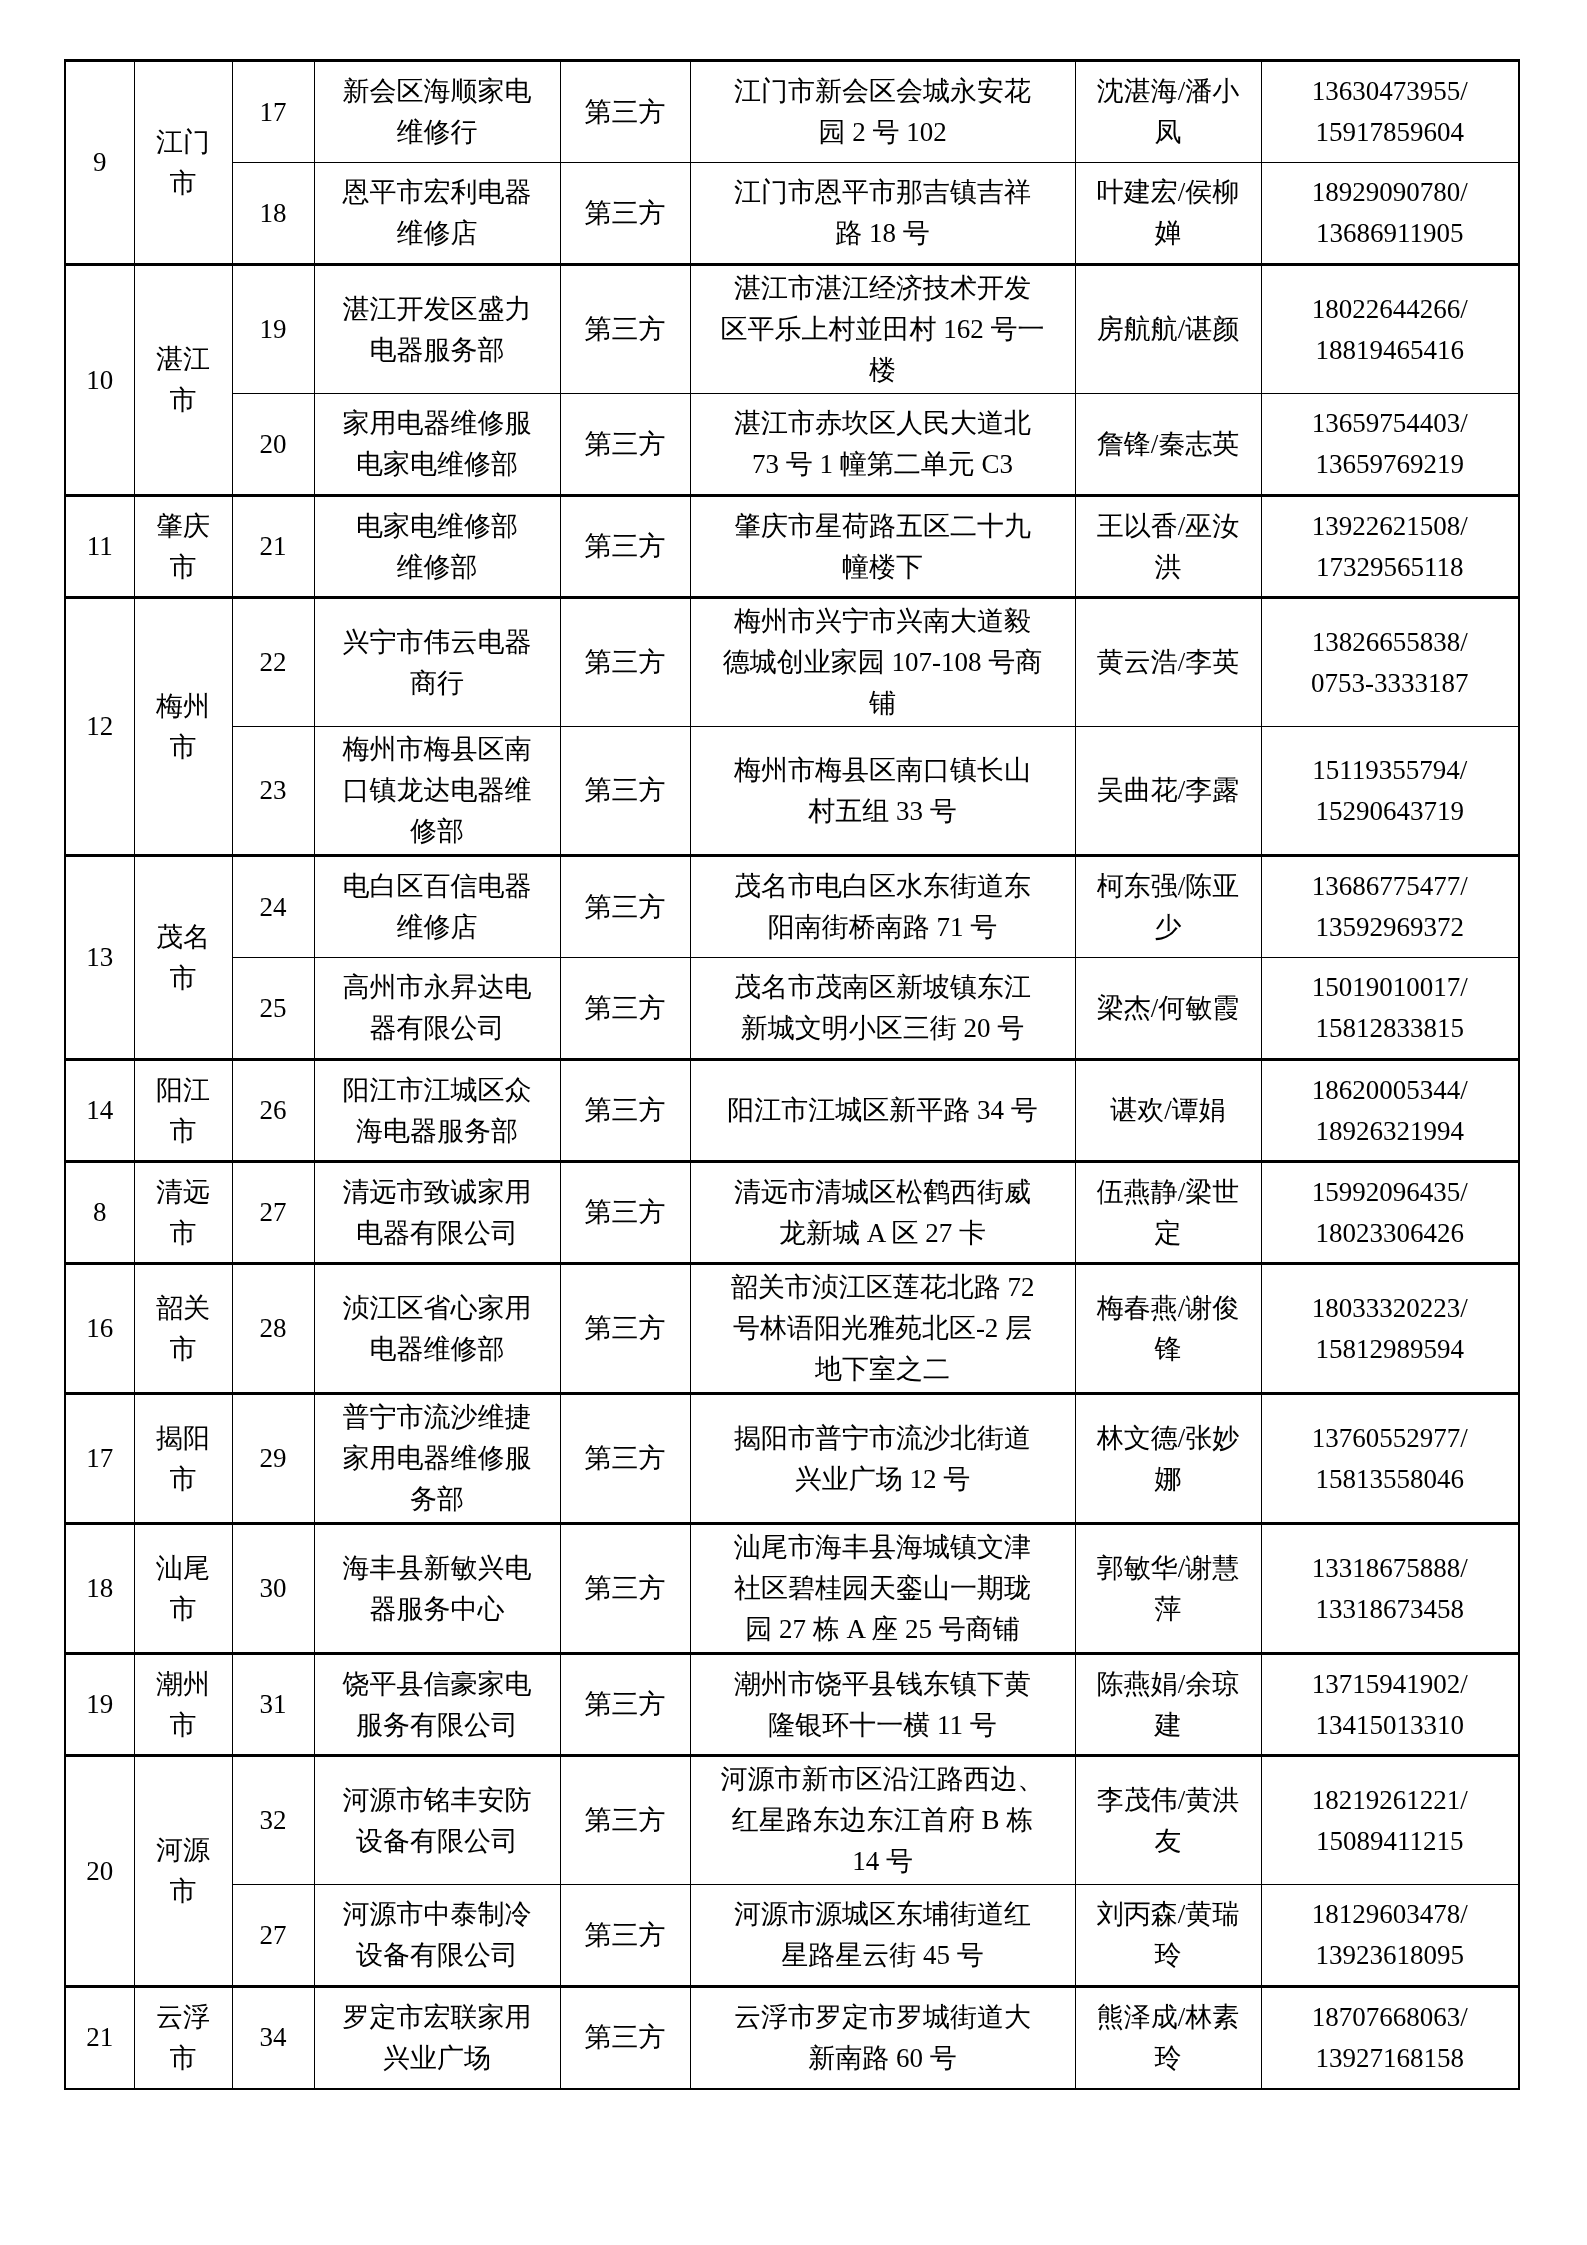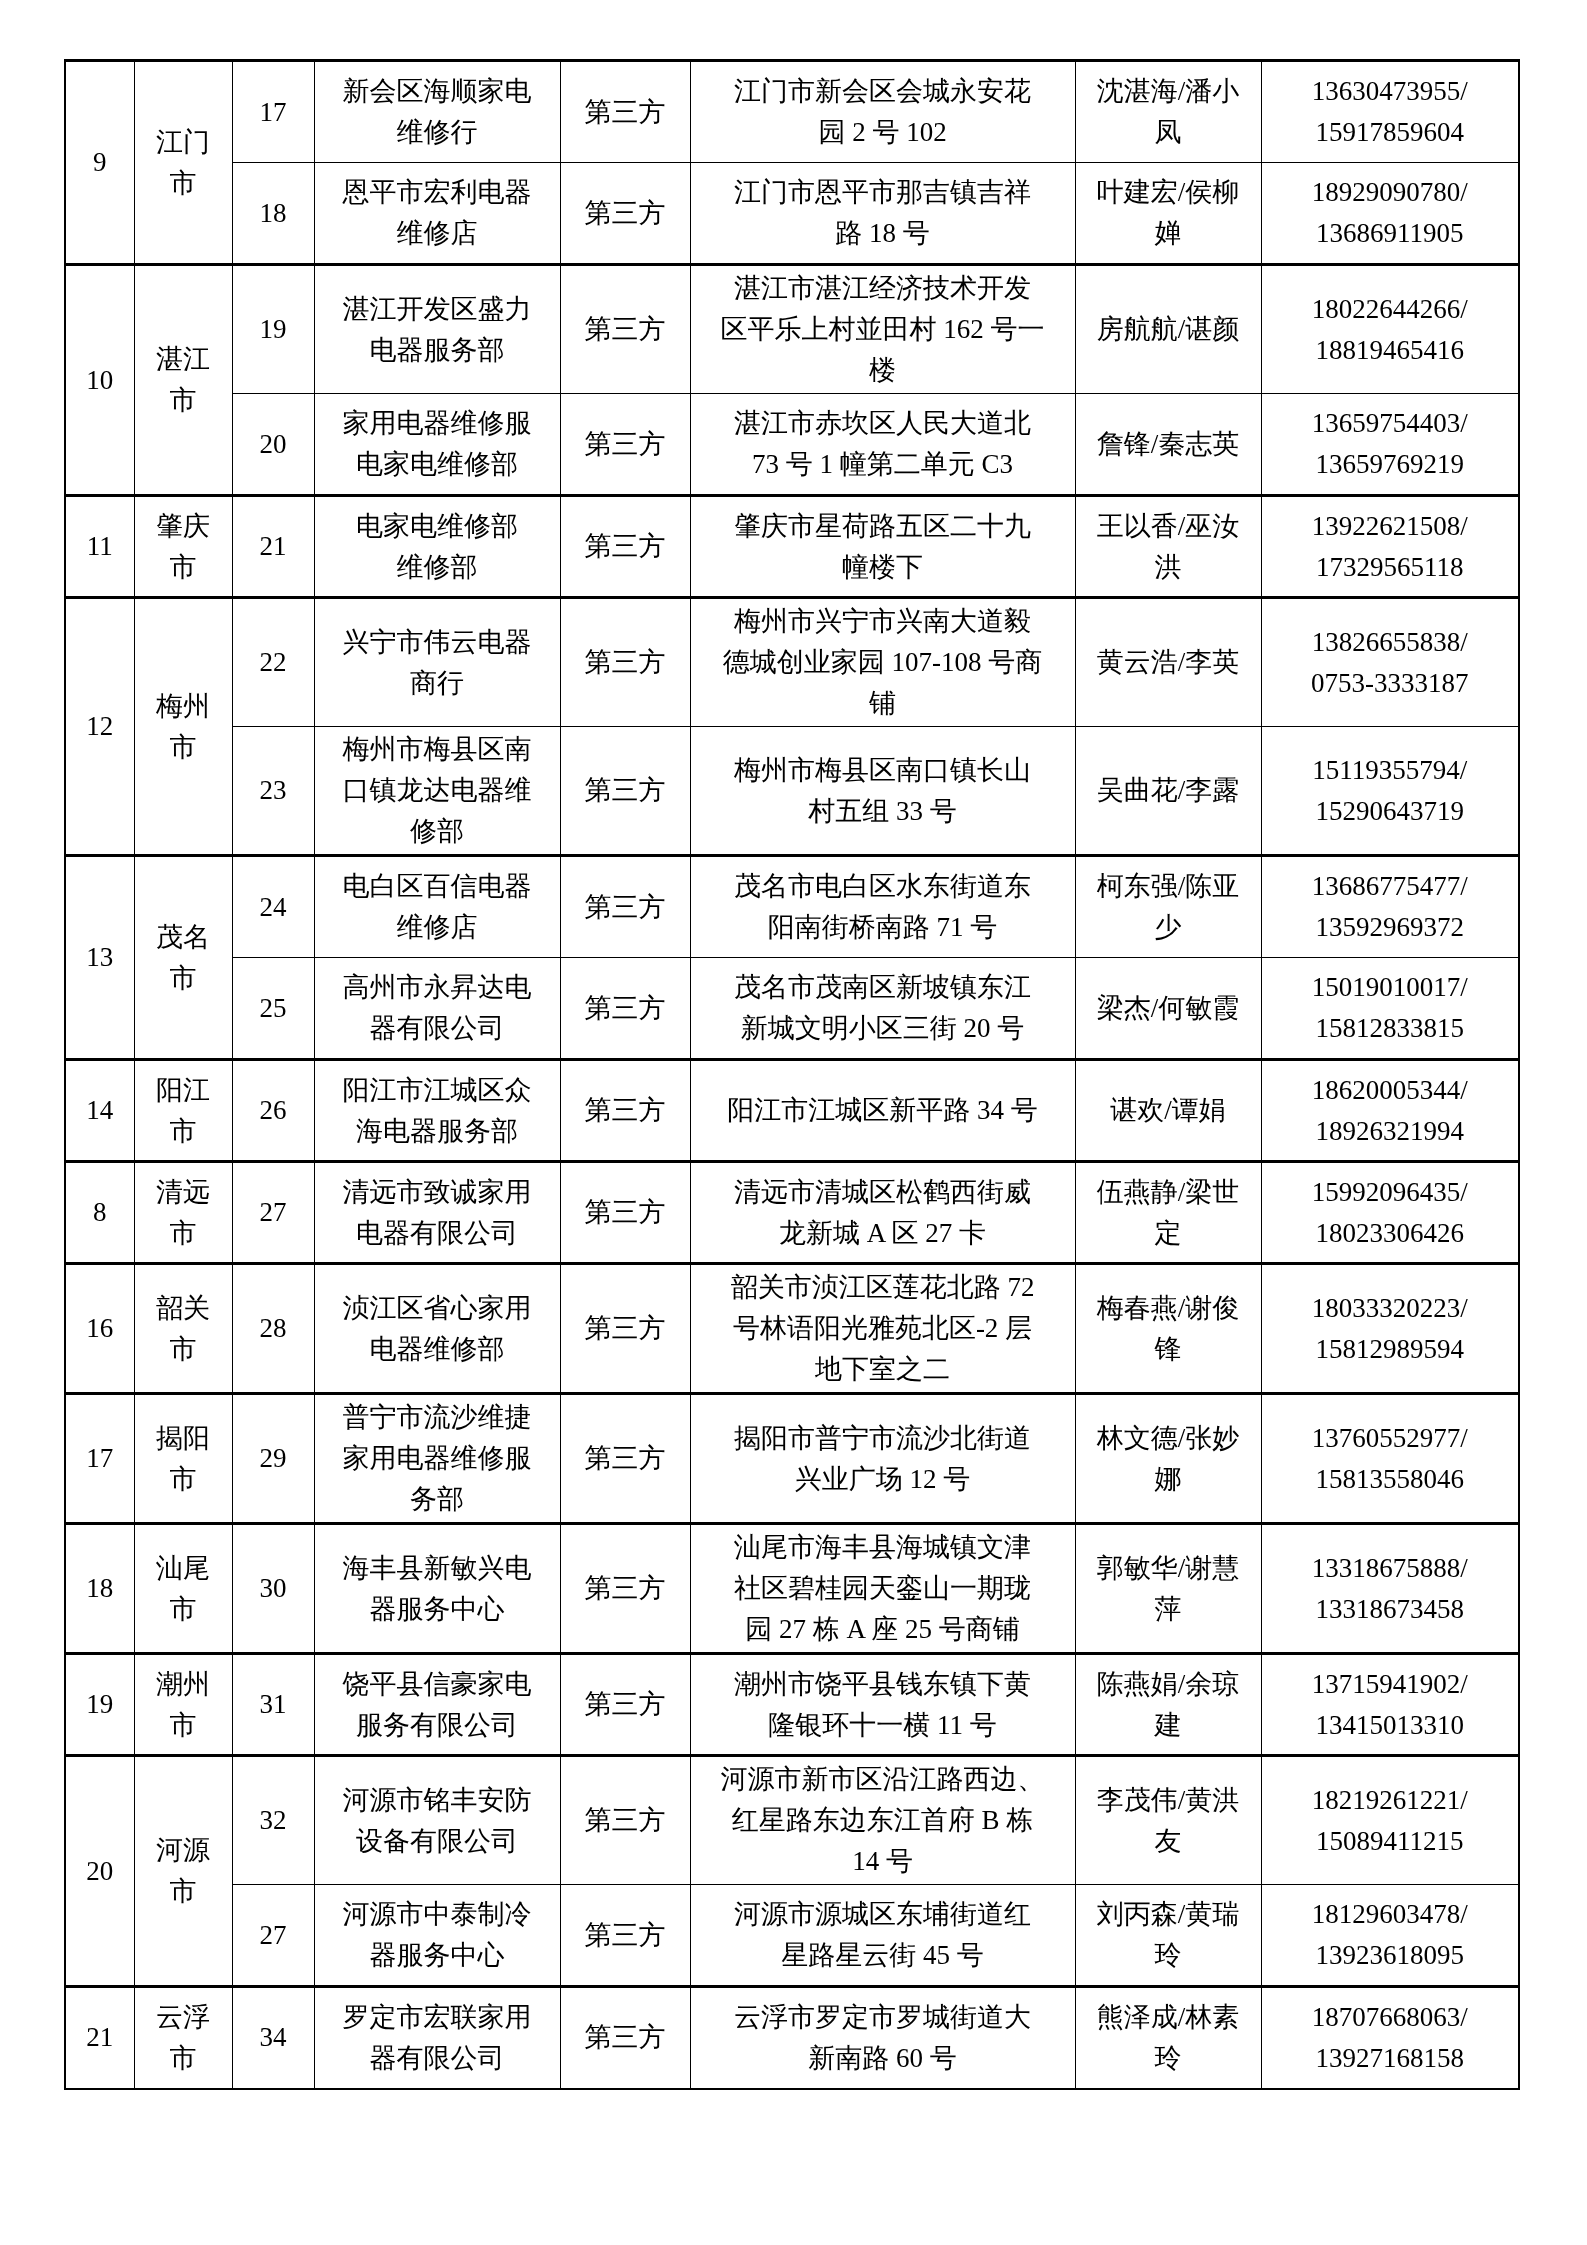--- a/index.html
+++ b/index.html
@@ -282,36 +282,36 @@
 红星路东边东江首府 B 栋
 14 号</td>
           <td>李茂伟/黄洪
 友</td>
           <td>18219261221/
 15089411215</td>
         </tr>
         <tr class="h2">
           <td>27</td>
           <td>河源市中泰制冷
-器服务中心</td>
+设备有限公司</td>
           <td>第三方</td>
           <td>河源市源城区东埔街道红
 星路星云街 45 号</td>
           <td>刘丙森/黄瑞
 玲</td>
           <td>18129603478/
 13923618095</td>
         </tr>
         <tr class="h2 group-start">
           <td>21</td>
           <td>云浮
 市</td>
           <td>34</td>
           <td>罗定市宏联家用
-器有限公司</td>
+兴业广场</td>
           <td>第三方</td>
           <td>云浮市罗定市罗城街道大
 新南路 60 号</td>
           <td>熊泽成/林素
 玲</td>
           <td>18707668063/
 13927168158</td>
         </tr>
       </tbody>
   </table>

